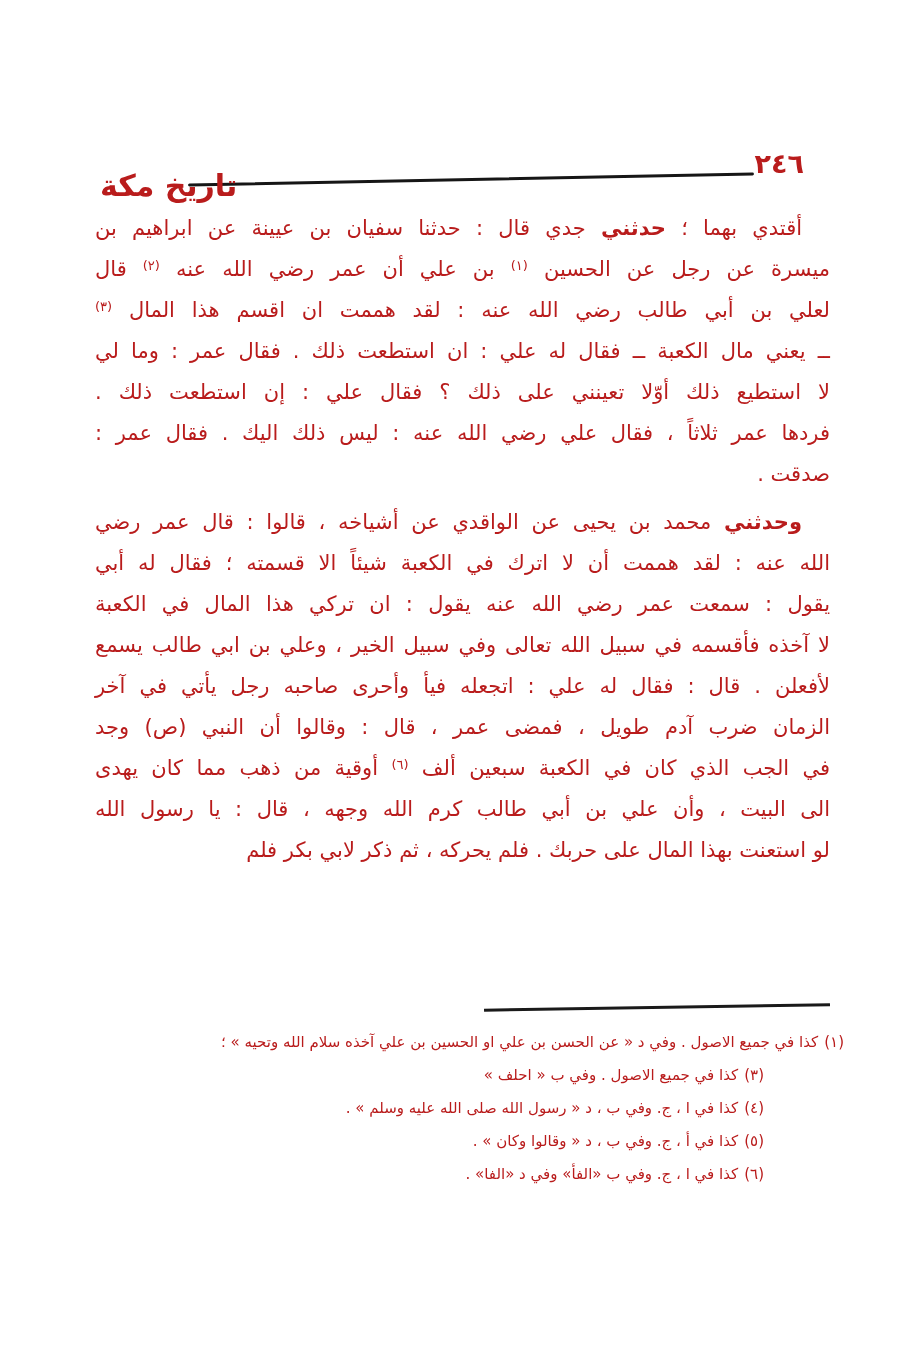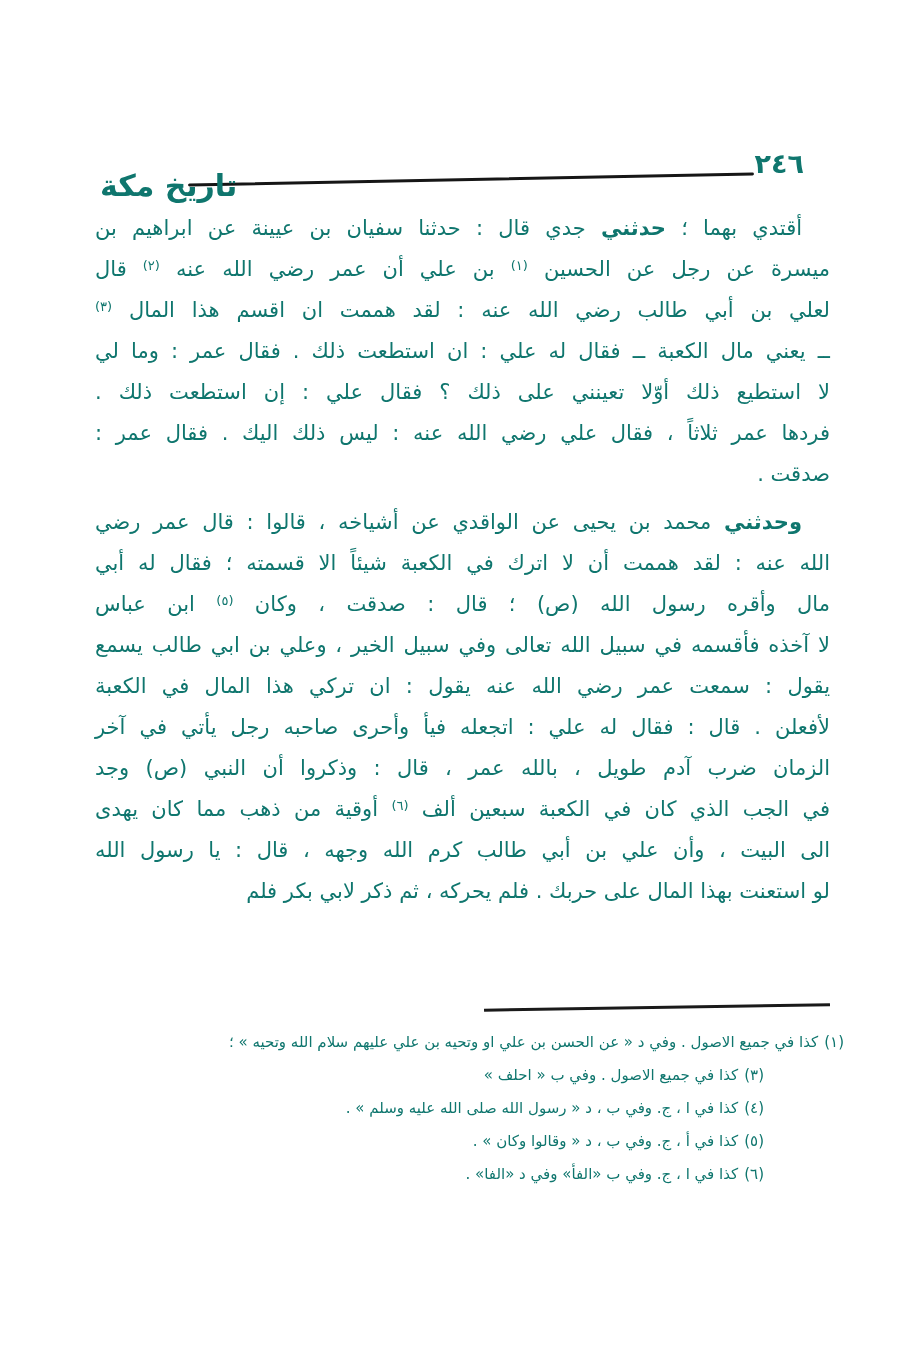--- a/index.html
+++ b/index.html
@@ -2,21 +2,21 @@
 <html lang="ar" dir="rtl"><head>
 <meta charset="utf-8">
 <style>
   html,body{margin:0;padding:0;background:#e8e8e8;}
   #page{
     position:relative;
     width:914px;height:1365px;
     margin:0 auto;
     background:#ffffff;
     font-family:"DejaVu Sans",sans-serif;
-    color:#0f766e;
+    color:#b91c1c;
     overflow:hidden;
     direction:rtl;
   }
   
   #header{position:absolute;top:0;left:0;right:0;height:205px;}
   .page-number{
     position:absolute;top:148px;right:110px;
     font-size:27px;font-weight:bold;letter-spacing:1px;
   }
   .header-rule{
@@ -79,34 +79,33 @@
         <div class="line"><span class="">ميسرة عن رجل عن الحسين </span><sup class="fn-ref">(١)</sup><span class=""> بن علي أن عمر رضي الله عنه </span><sup class="fn-ref">(٢)</sup><span class=""> قال</span></div>
         <div class="line"><span class="">لعلي بن أبي طالب رضي الله عنه : لقد هممت ان اقسم هذا المال </span><sup class="fn-ref">(٣)</sup></div>
         <div class="line"><span class="">ــ يعني مال الكعبة ــ فقال له علي : ان استطعت ذلك . فقال عمر : وما لي</span></div>
         <div class="line"><span class="">لا استطيع ذلك أوّلا تعينني على ذلك ؟ فقال علي : إن استطعت ذلك .</span></div>
         <div class="line"><span class="">فردها عمر ثلاثاً ، فقال علي رضي الله عنه : ليس ذلك اليك . فقال عمر :</span></div>
         <div class="line last"><span class="">صدقت .</span></div>
       </div>
       <div class="para indent">
         <div class="line"><span class="b">وحدثني</span><span class=""> محمد بن يحيى عن الواقدي عن أشياخه ، قالوا : قال عمر رضي</span></div>
         <div class="line"><span class="">الله عنه : لقد هممت أن لا اترك في الكعبة شيئاً الا قسمته ؛ فقال له أبي</span></div>
-        <div class="line"><span class="">مال وأقره رسول الله (ص) ؛ قال : صدقت ، وكان </span><sup class="fn-ref">(٥)</sup><span class=""> ابن عباس</span></div>
+        <div class="line"><span class="">يقول : سمعت عمر رضي الله عنه يقول : ان تركي هذا المال في الكعبة</span></div>
         <div class="line"><span class="">لا آخذه فأقسمه في سبيل الله تعالى وفي سبيل الخير ، وعلي بن ابي طالب يسمع</span></div>
-        <div class="line"><span class="">يقول : سمعت عمر رضي الله عنه يقول : ان تركي هذا المال في الكعبة</span></div>
         <div class="line"><span class="">لأفعلن . قال : فقال له علي : اتجعله فيأ وأحرى صاحبه رجل يأتي في آخر</span></div>
-        <div class="line"><span class="">الزمان ضرب آدم طويل ، بالله عمر ، قال : وذكروا أن النبي (ص) وجد</span></div>
+        <div class="line"><span class="">الزمان ضرب آدم طويل ، فمضى عمر ، قال : وقالوا أن النبي (ص) وجد</span></div>
         <div class="line"><span class="">في الجب الذي كان في الكعبة سبعين ألف </span><sup class="fn-ref">(٦)</sup><span class=""> أوقية من ذهب مما كان يهدى</span></div>
         <div class="line"><span class="">الى البيت ، وأن علي بن أبي طالب كرم الله وجهه ، قال : يا رسول الله</span></div>
         <div class="line last"><span class="">لو استعنت بهذا المال على حربك . فلم يحركه ، ثم ذكر لابي بكر فلم</span></div>
       </div>
     </div>
 
   <div class="footnotes-divider"></div>
 
   <div id="footnotes">
-      <div class="fn-row fn-first"><span class="fn-num">(١)</span><span>كذا في جميع الاصول . وفي د « عن الحسن بن علي او وتحيه بن علي عليهم سلام الله وتحيه » ؛</span></div>
+      <div class="fn-row fn-first"><span class="fn-num">(١)</span><span>كذا في جميع الاصول . وفي د « عن الحسن بن علي او الحسين بن علي آخذه سلام الله وتحيه » ؛</span></div>
       <div class="fn-row"><span class="fn-num">(٣)</span><span>كذا في جميع الاصول . وفي ب « احلف »</span></div>
       <div class="fn-row"><span class="fn-num">(٤)</span><span>كذا في ا ، ج. وفي ب ، د « رسول الله صلى الله عليه وسلم » .</span></div>
       <div class="fn-row"><span class="fn-num">(٥)</span><span>كذا في أ ، ج. وفي ب ، د « وقالوا وكان » .</span></div>
       <div class="fn-row"><span class="fn-num">(٦)</span><span>كذا في ا ، ج. وفي ب «الفأ» وفي د «الفا» .</span></div>
     </div>
 
 </div>
 
 </body></html>

